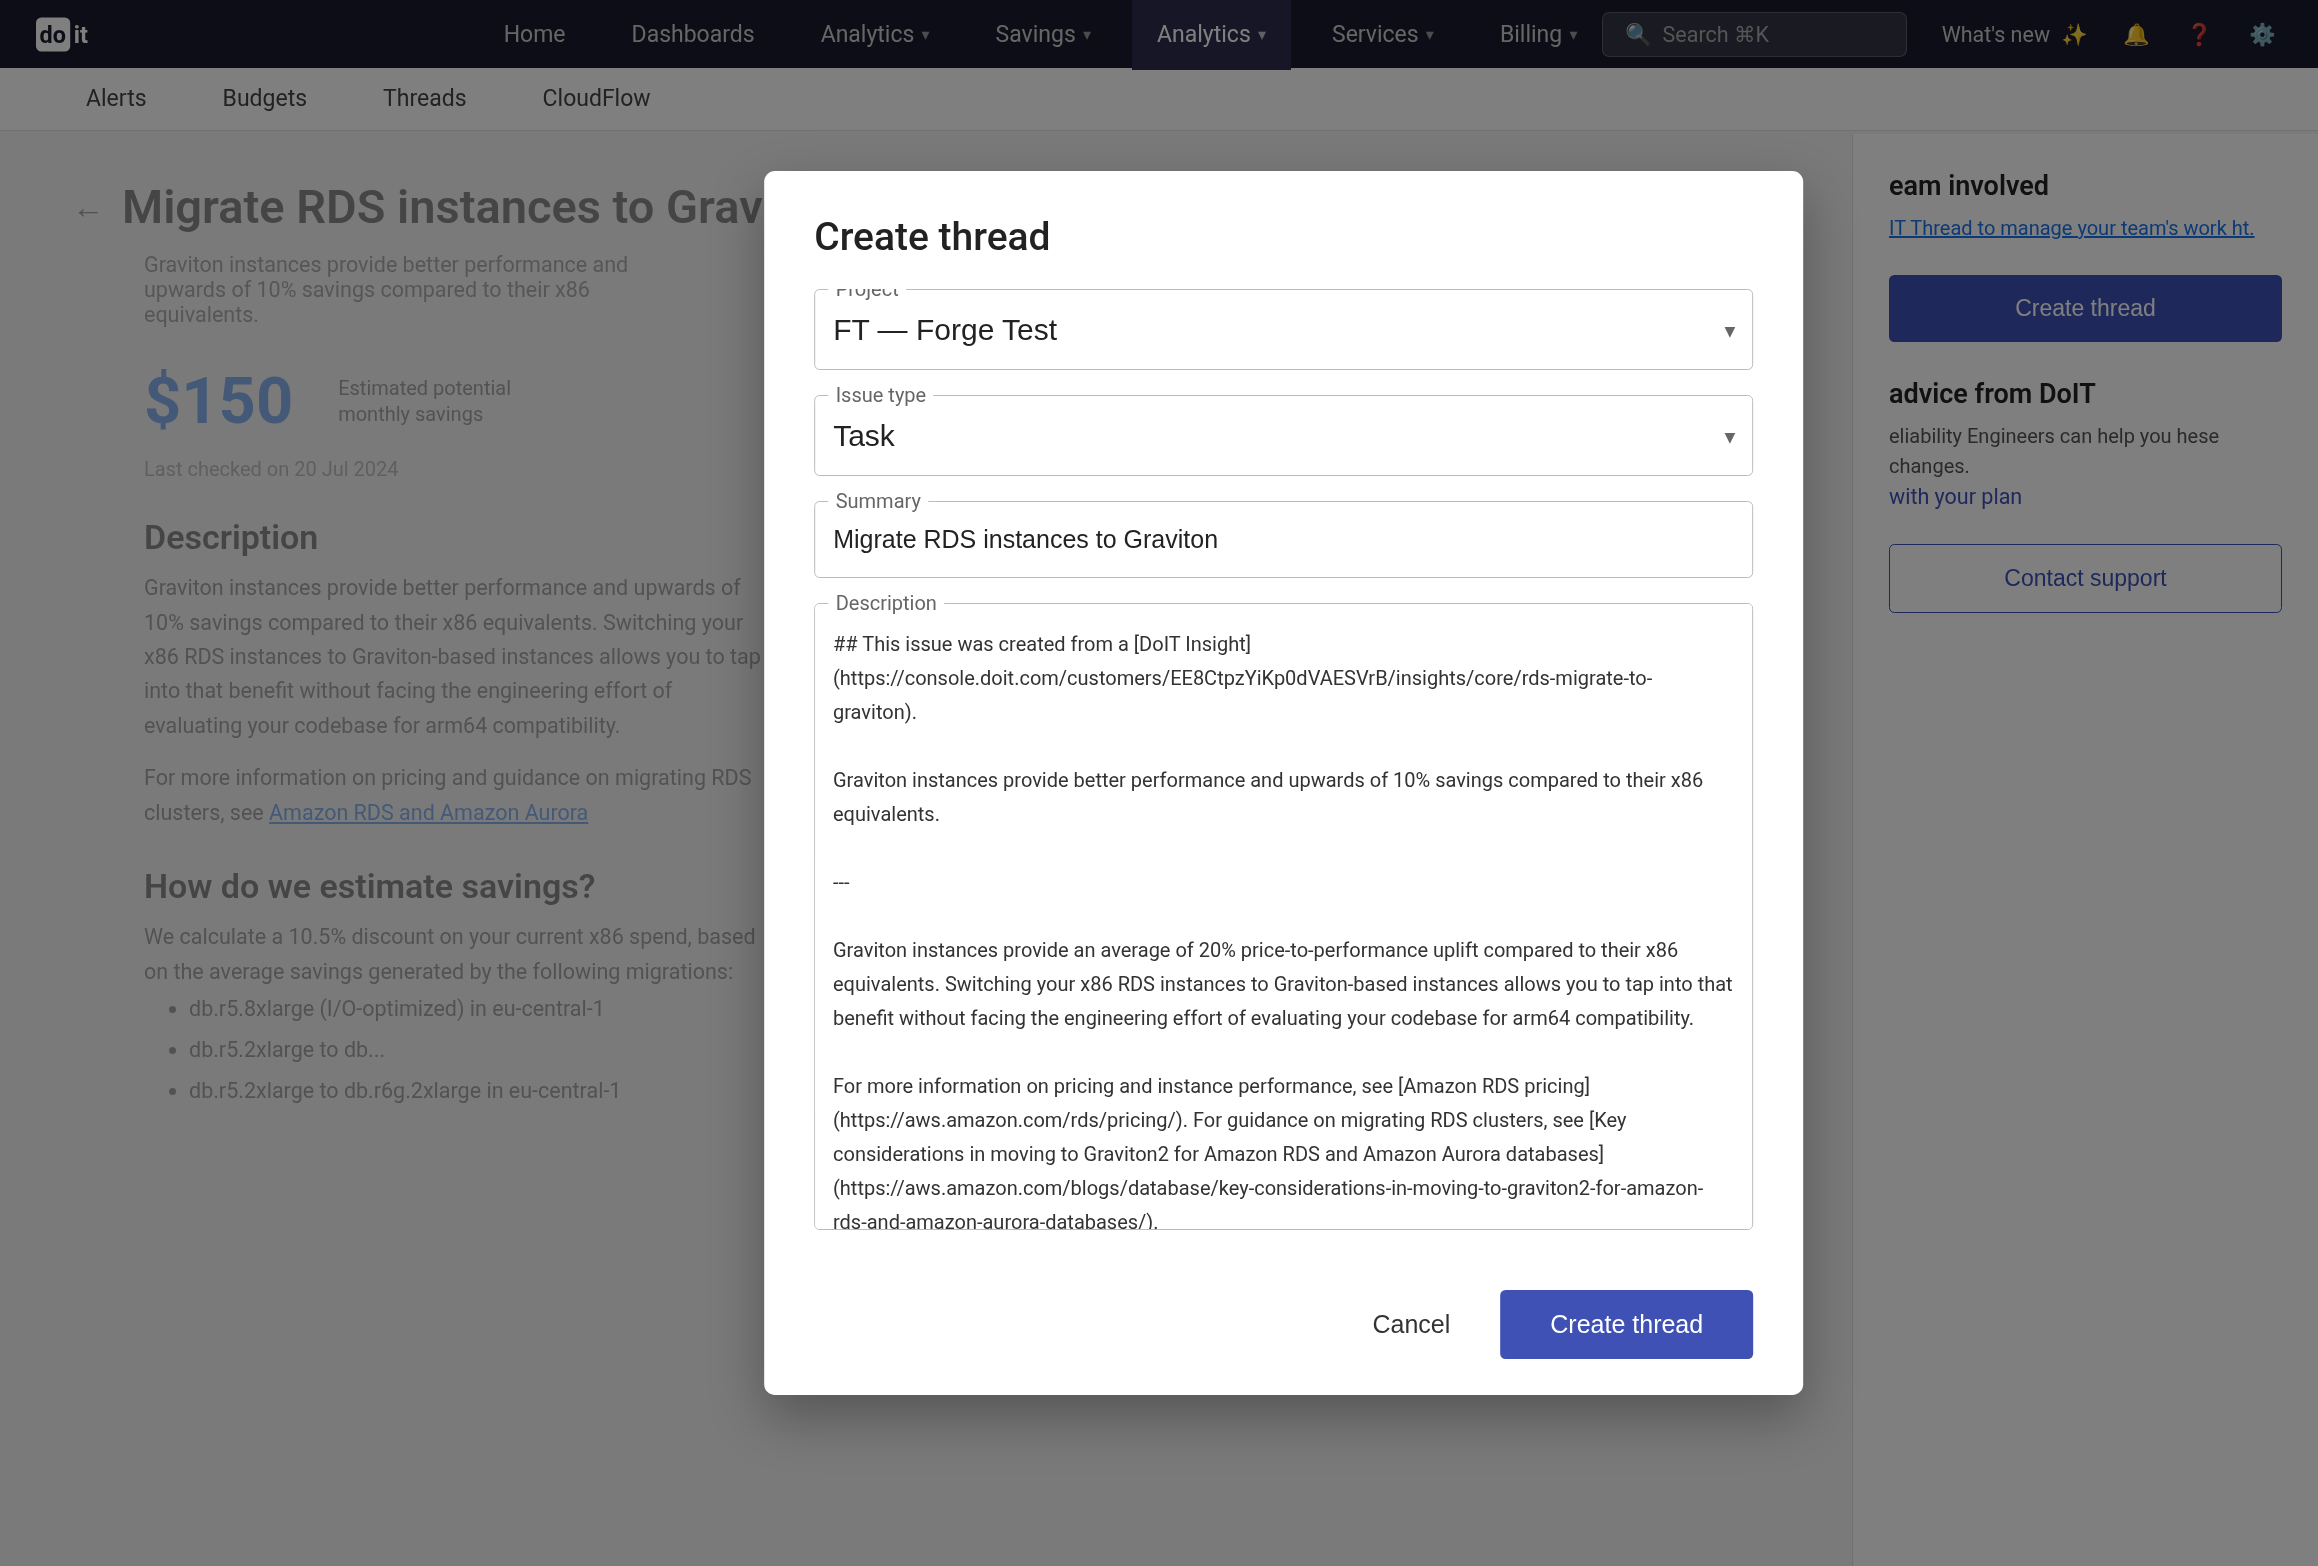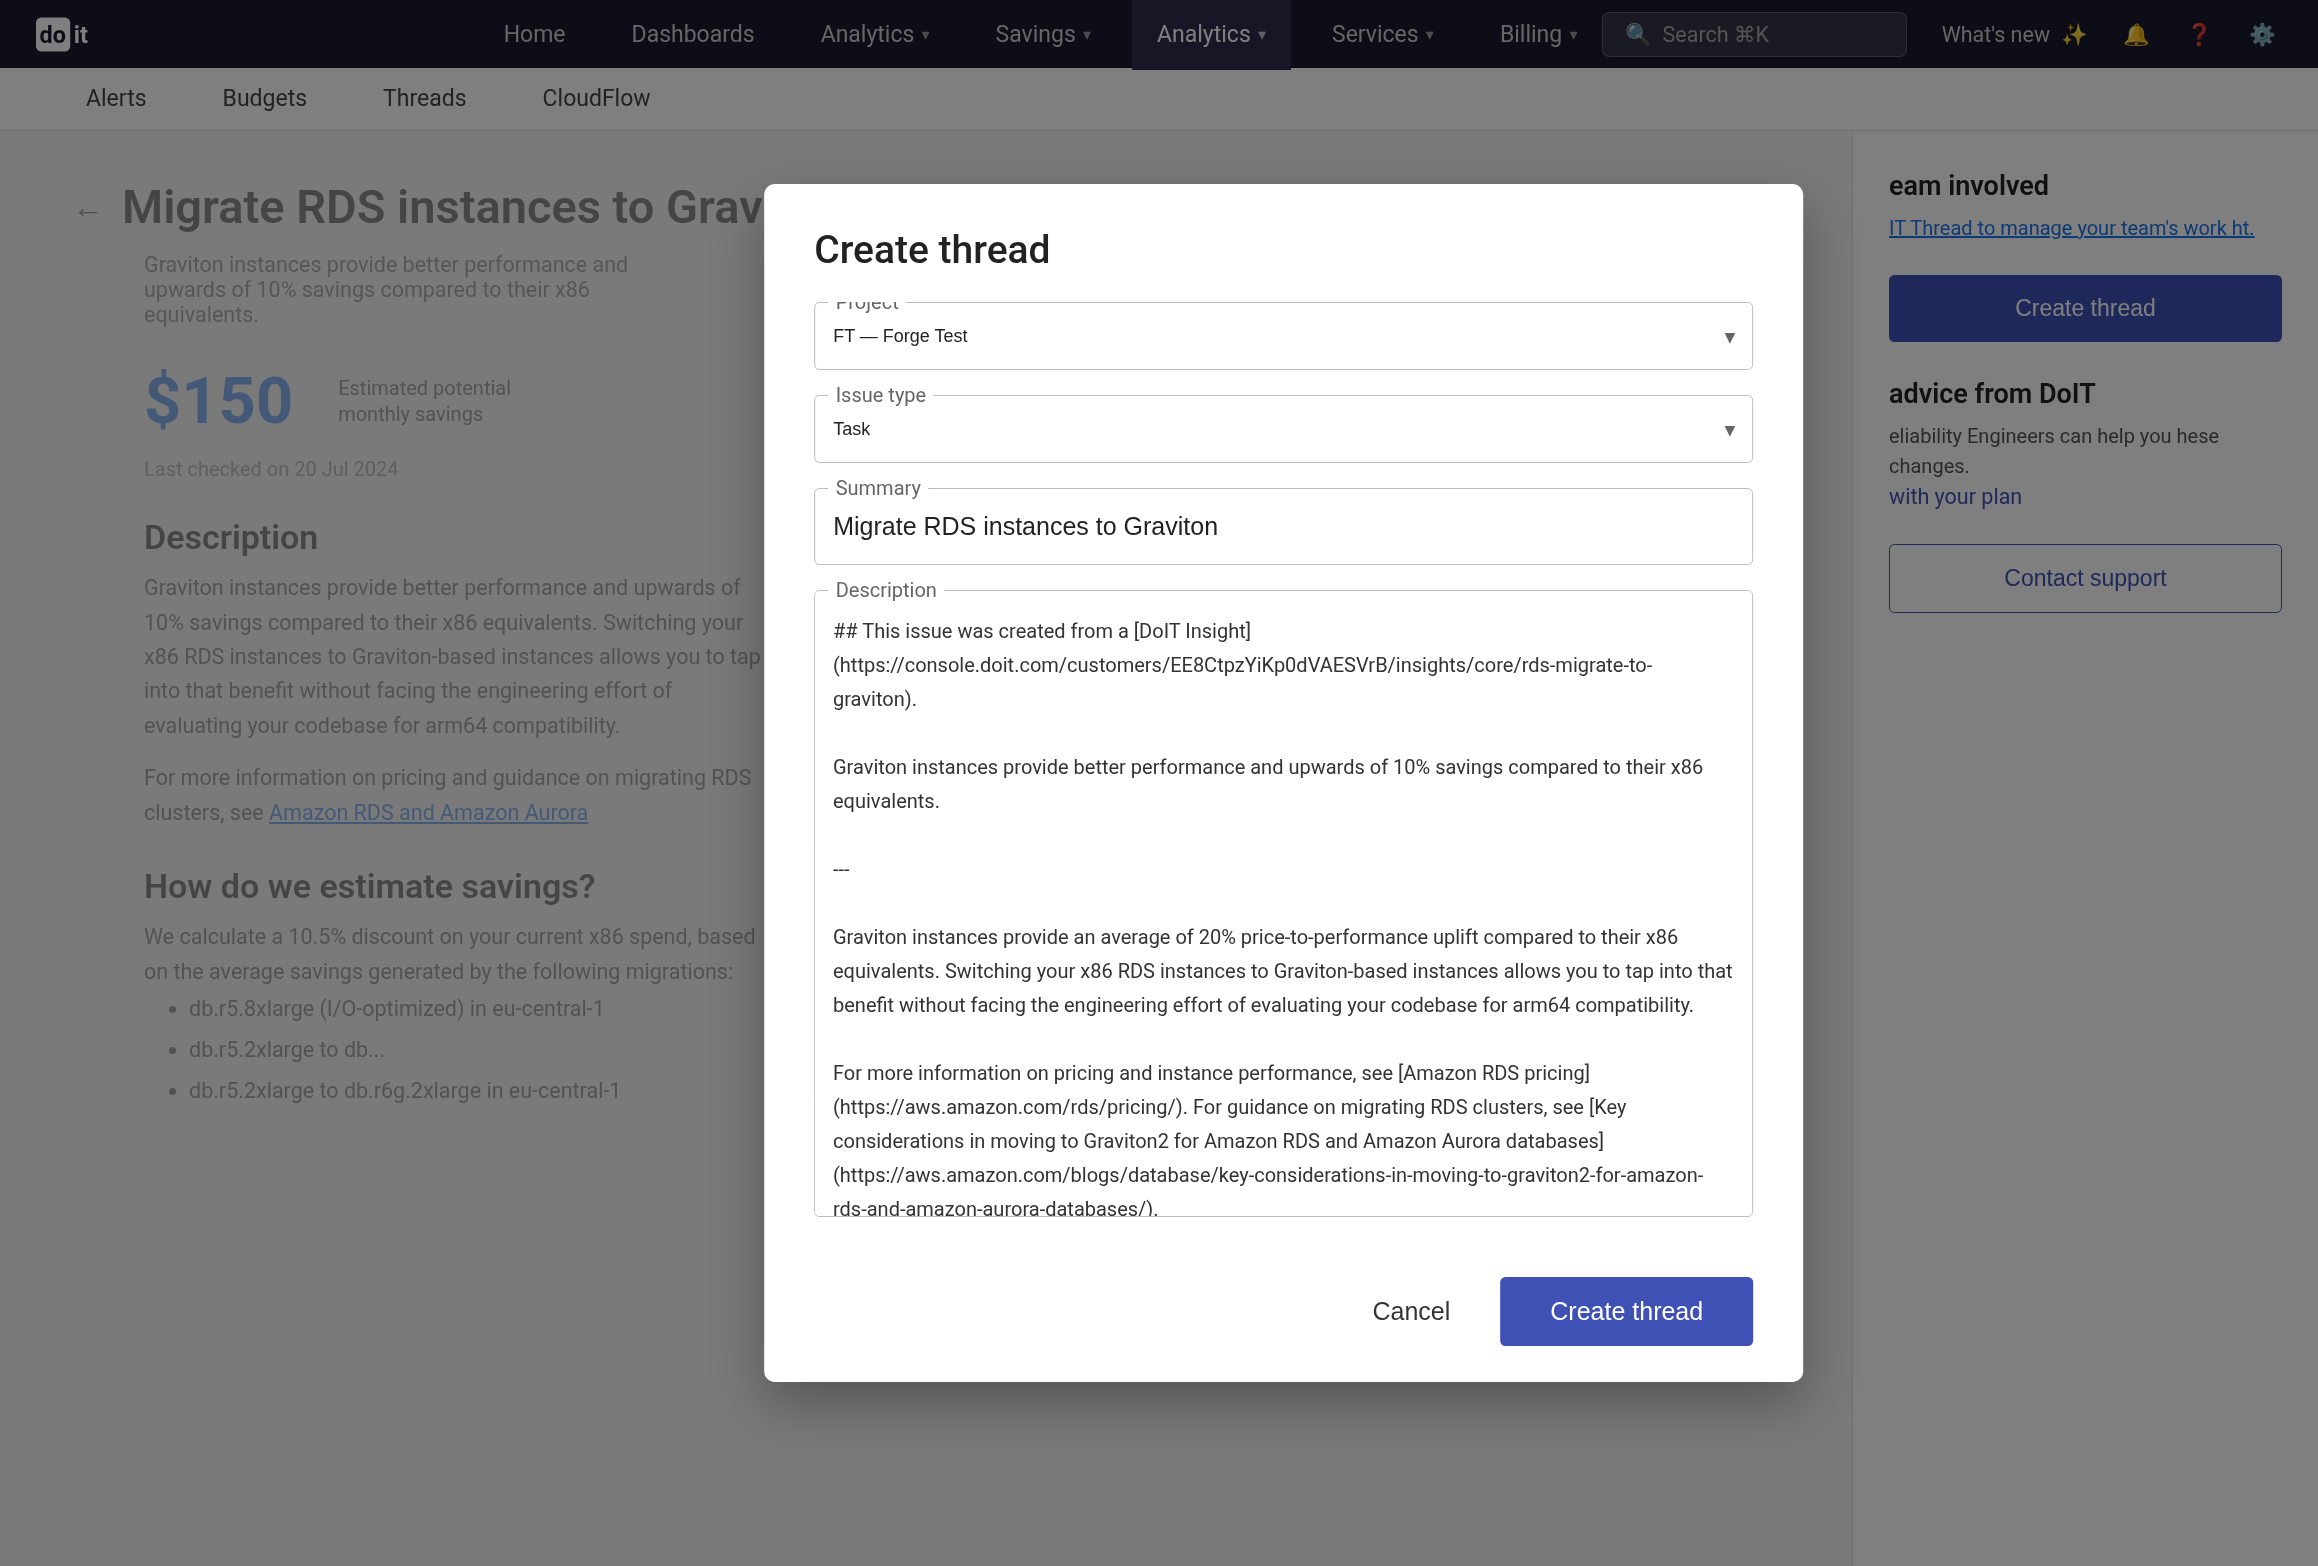--- a/index.html
+++ b/index.html
@@ -291,21 +291,21 @@
       padding: 0 7.2px;
       font-size: 20px;
       color: #666;
       z-index: 1;
     }
     .form-select {
       width: 100%;
       padding: 23px 18px;
       border: 1.3px solid #bbb;
       border-radius: 5.4px;
-      font-size: 18px;
+      font-size: 30px;
       color: #222;
       appearance: none;
       background: #fff;
       cursor: pointer;
       padding-right: 54px;
     }
     .form-input {
       width: 100%;
       padding: 23px 18px;
       border: 1.3px solid #bbb;

